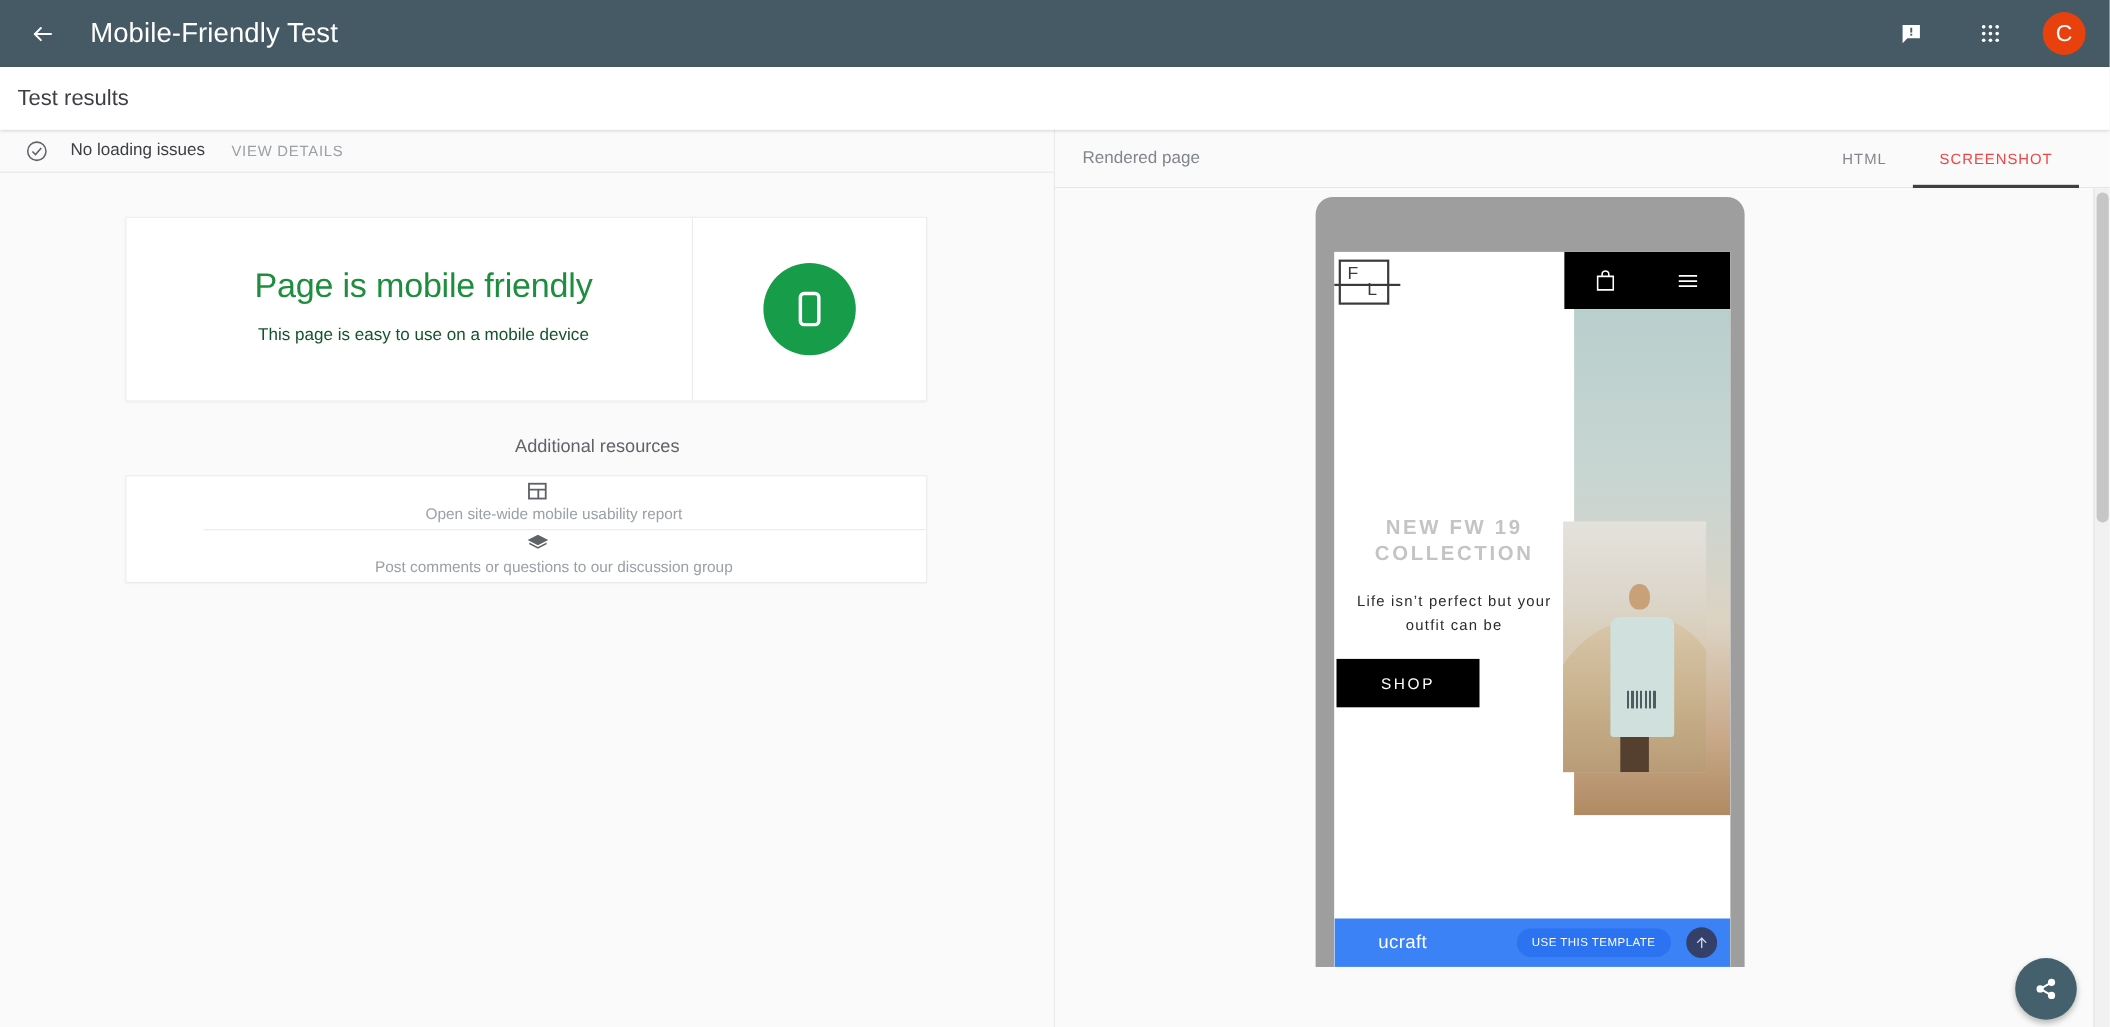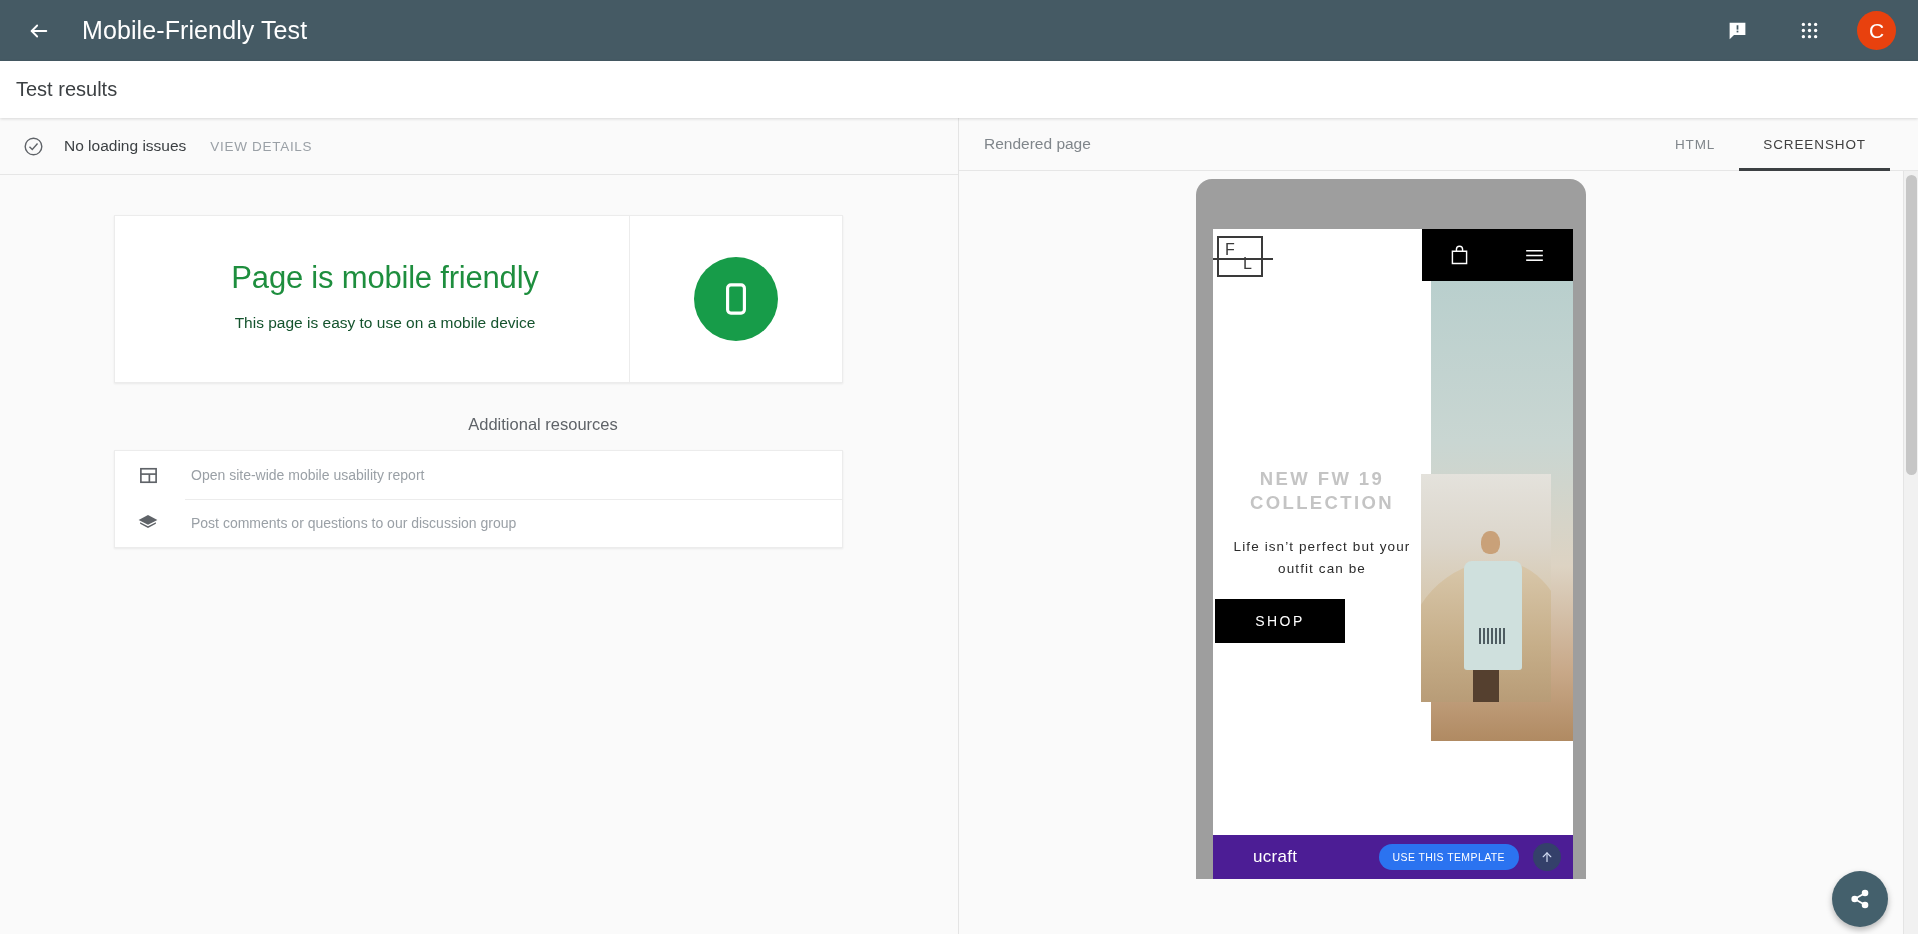--- a/index.html
+++ b/index.html
@@ -76,21 +76,21 @@
     position:relative; display:flex; flex-direction:column;
     border-right: 1px solid #e4e4e4;
   }
   .right-pane {
     width: 959px; background:#fafafa;
     position:relative; display:flex; flex-direction:column;
   }
 
   
   .status-strip {
-    height: 57px; display:flex; align-items:center;
+    height: 39px; display:flex; align-items:center;
     padding-left: 22px; border-bottom: 1px solid #e6e6e6;
     background:#fafafa;
   }
   .check-icon { width:22px;height:22px;color:#5f6368;flex:none;display:flex;align-items:center;justify-content:center; }
   .status-text { font-size: 15.5px; color:#3c4043; margin-left: 20px; }
   .view-details {
     font-size: 13.5px; color:#9aa0a6; margin-left: 24px;
     letter-spacing: .7px; cursor:pointer;
   }
 
@@ -119,21 +119,21 @@
   }
 
   
   .res-title { font-size: 16.5px; color:#5f6368; margin: 32px 0 16px 14px; }
   .res-card {
     width: 729px; background:#fff;
     border:1px solid #ececec; box-shadow: 0 1px 2px rgba(0,0,0,.07);
   }
   .res-row {
     height: 48px; display:flex; align-items:center;
-    padding-left: 20px; cursor:pointer;
+    padding-left: 20px; cursor:pointer;flex-direction:column;
   }
   .res-row + .res-row { position: relative; }
   .res-row + .res-row::before {
     content:""; position:absolute; left: 70px; right: 0; top:0;
     height:1px; background:#ececec;
   }
   .res-icon { width:26px;height:26px;flex:none;color:#5f6368;display:flex;align-items:center;justify-content:center; }
   .res-label { font-size: 14px; color:#9aa0a6; margin-left: 30px; }
 
   
@@ -142,21 +142,21 @@
     border-bottom: 1px solid #e6e6e6; background:#fafafa;
     padding: 0 0 0 25px;
   }
   .rendered-label { font-size: 15.5px; color:#80868b; }
   .rendered-spacer { flex:1 1 auto; }
   .tab {
     height: 53px; display:flex; align-items:center; justify-content:center;
     font-size: 13.5px; letter-spacing: .9px; cursor:pointer;
     color:#80868b; padding: 0 24px; position: relative;
   }
-  .tab.active { color:#404040; }
+  .tab.active { color:#ef4444; }
   .tab.active::after {
     content:""; position:absolute; left:0; right:0; bottom:0;
     height:3px; background:#3c4043;
   }
   .tab-screenshot { margin-right: 28px; }
 
   .preview-area { flex:1 1 auto; position:relative; overflow:hidden; background:#fafafa; }
 
   
   .phone {
@@ -234,21 +234,21 @@
   }
   .shop-btn {
     position:absolute; left: 2px; top: 318px;
     width: 130px; height: 44px; background:#000; color:#fff;
     display:flex; align-items:center; justify-content:center;
     font-size: 14px; letter-spacing: 2.4px; cursor:pointer;
   }
 
   .ucraft-bar {
     position:absolute; left:0; right:0; bottom:0; height: 44px;
-    background:#4c1d95; display:flex; align-items:center;
+    background:#3b82f6; display:flex; align-items:center;
     padding: 0 12px;
   }
   .ucraft-logo { color:#fff; font-size: 17px; margin-left: 28px; letter-spacing:.3px; }
   .ucraft-spacer { flex:1 1 auto; }
   .use-template {
     background:#2b73f0; color:#fff; font-size: 10.5px;
     padding: 7px 14px; border-radius: 14px; letter-spacing:.4px;
     cursor:pointer; white-space:nowrap;
   }
   .scroll-top {

